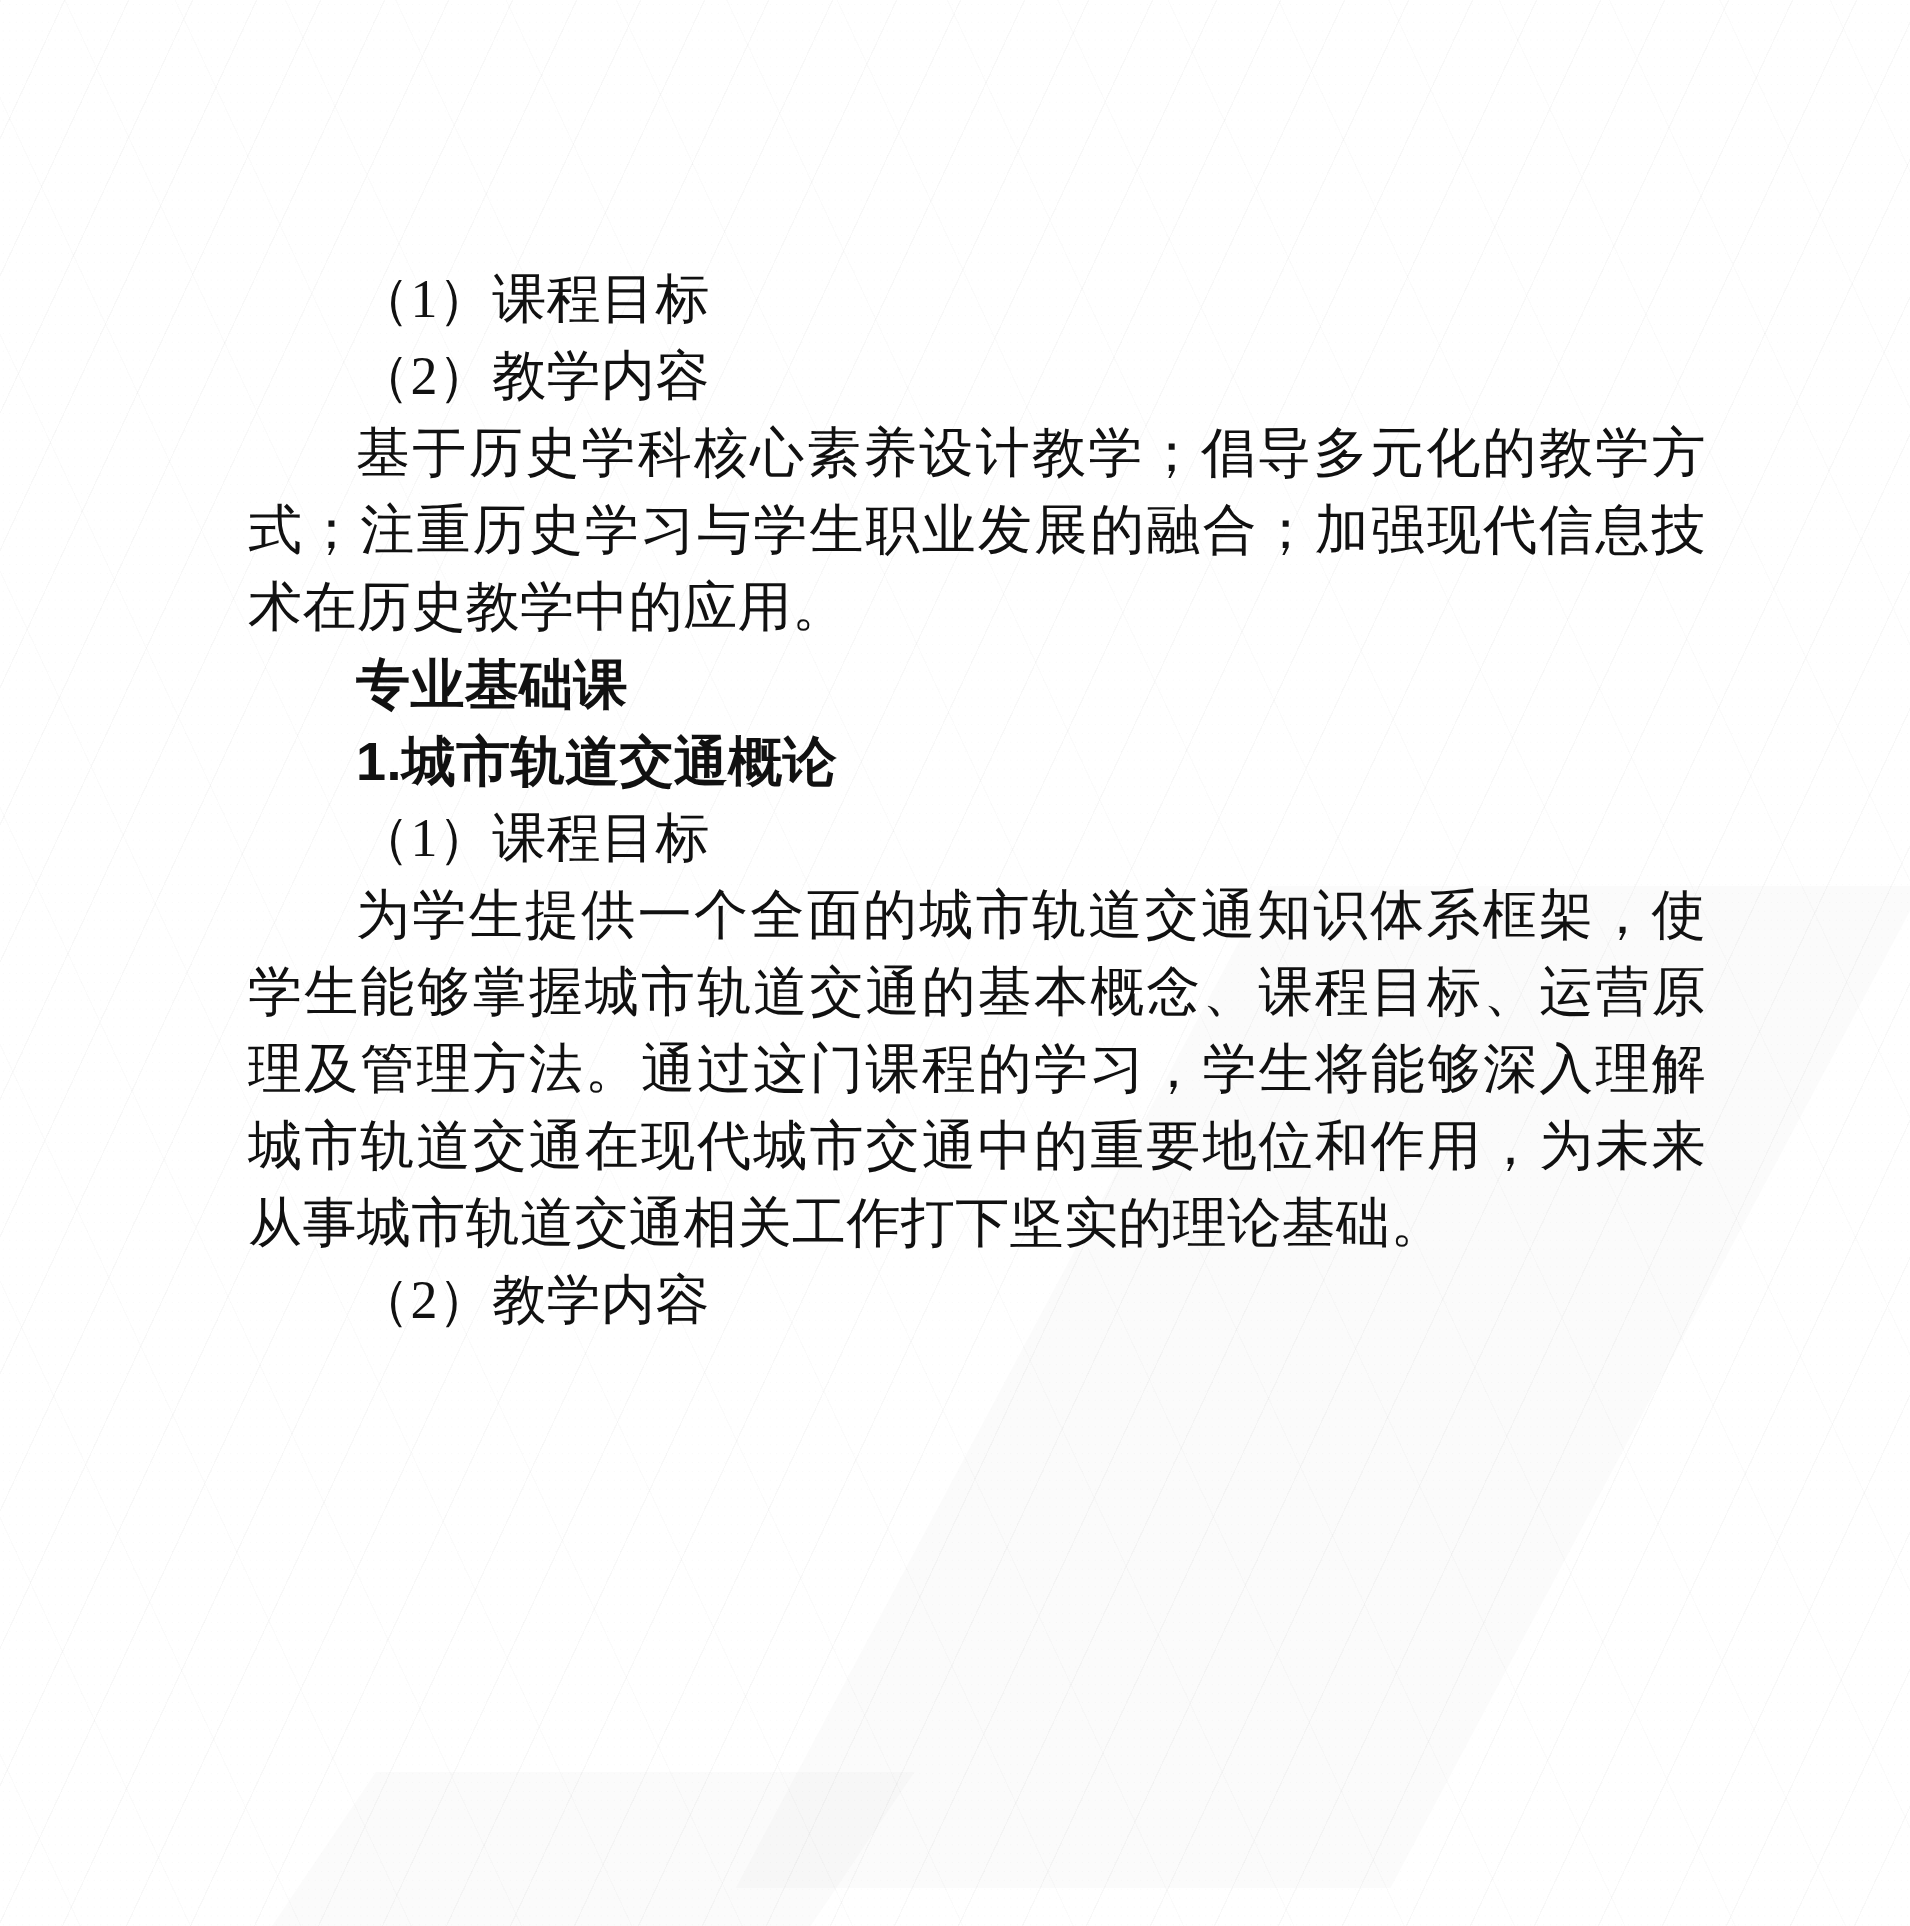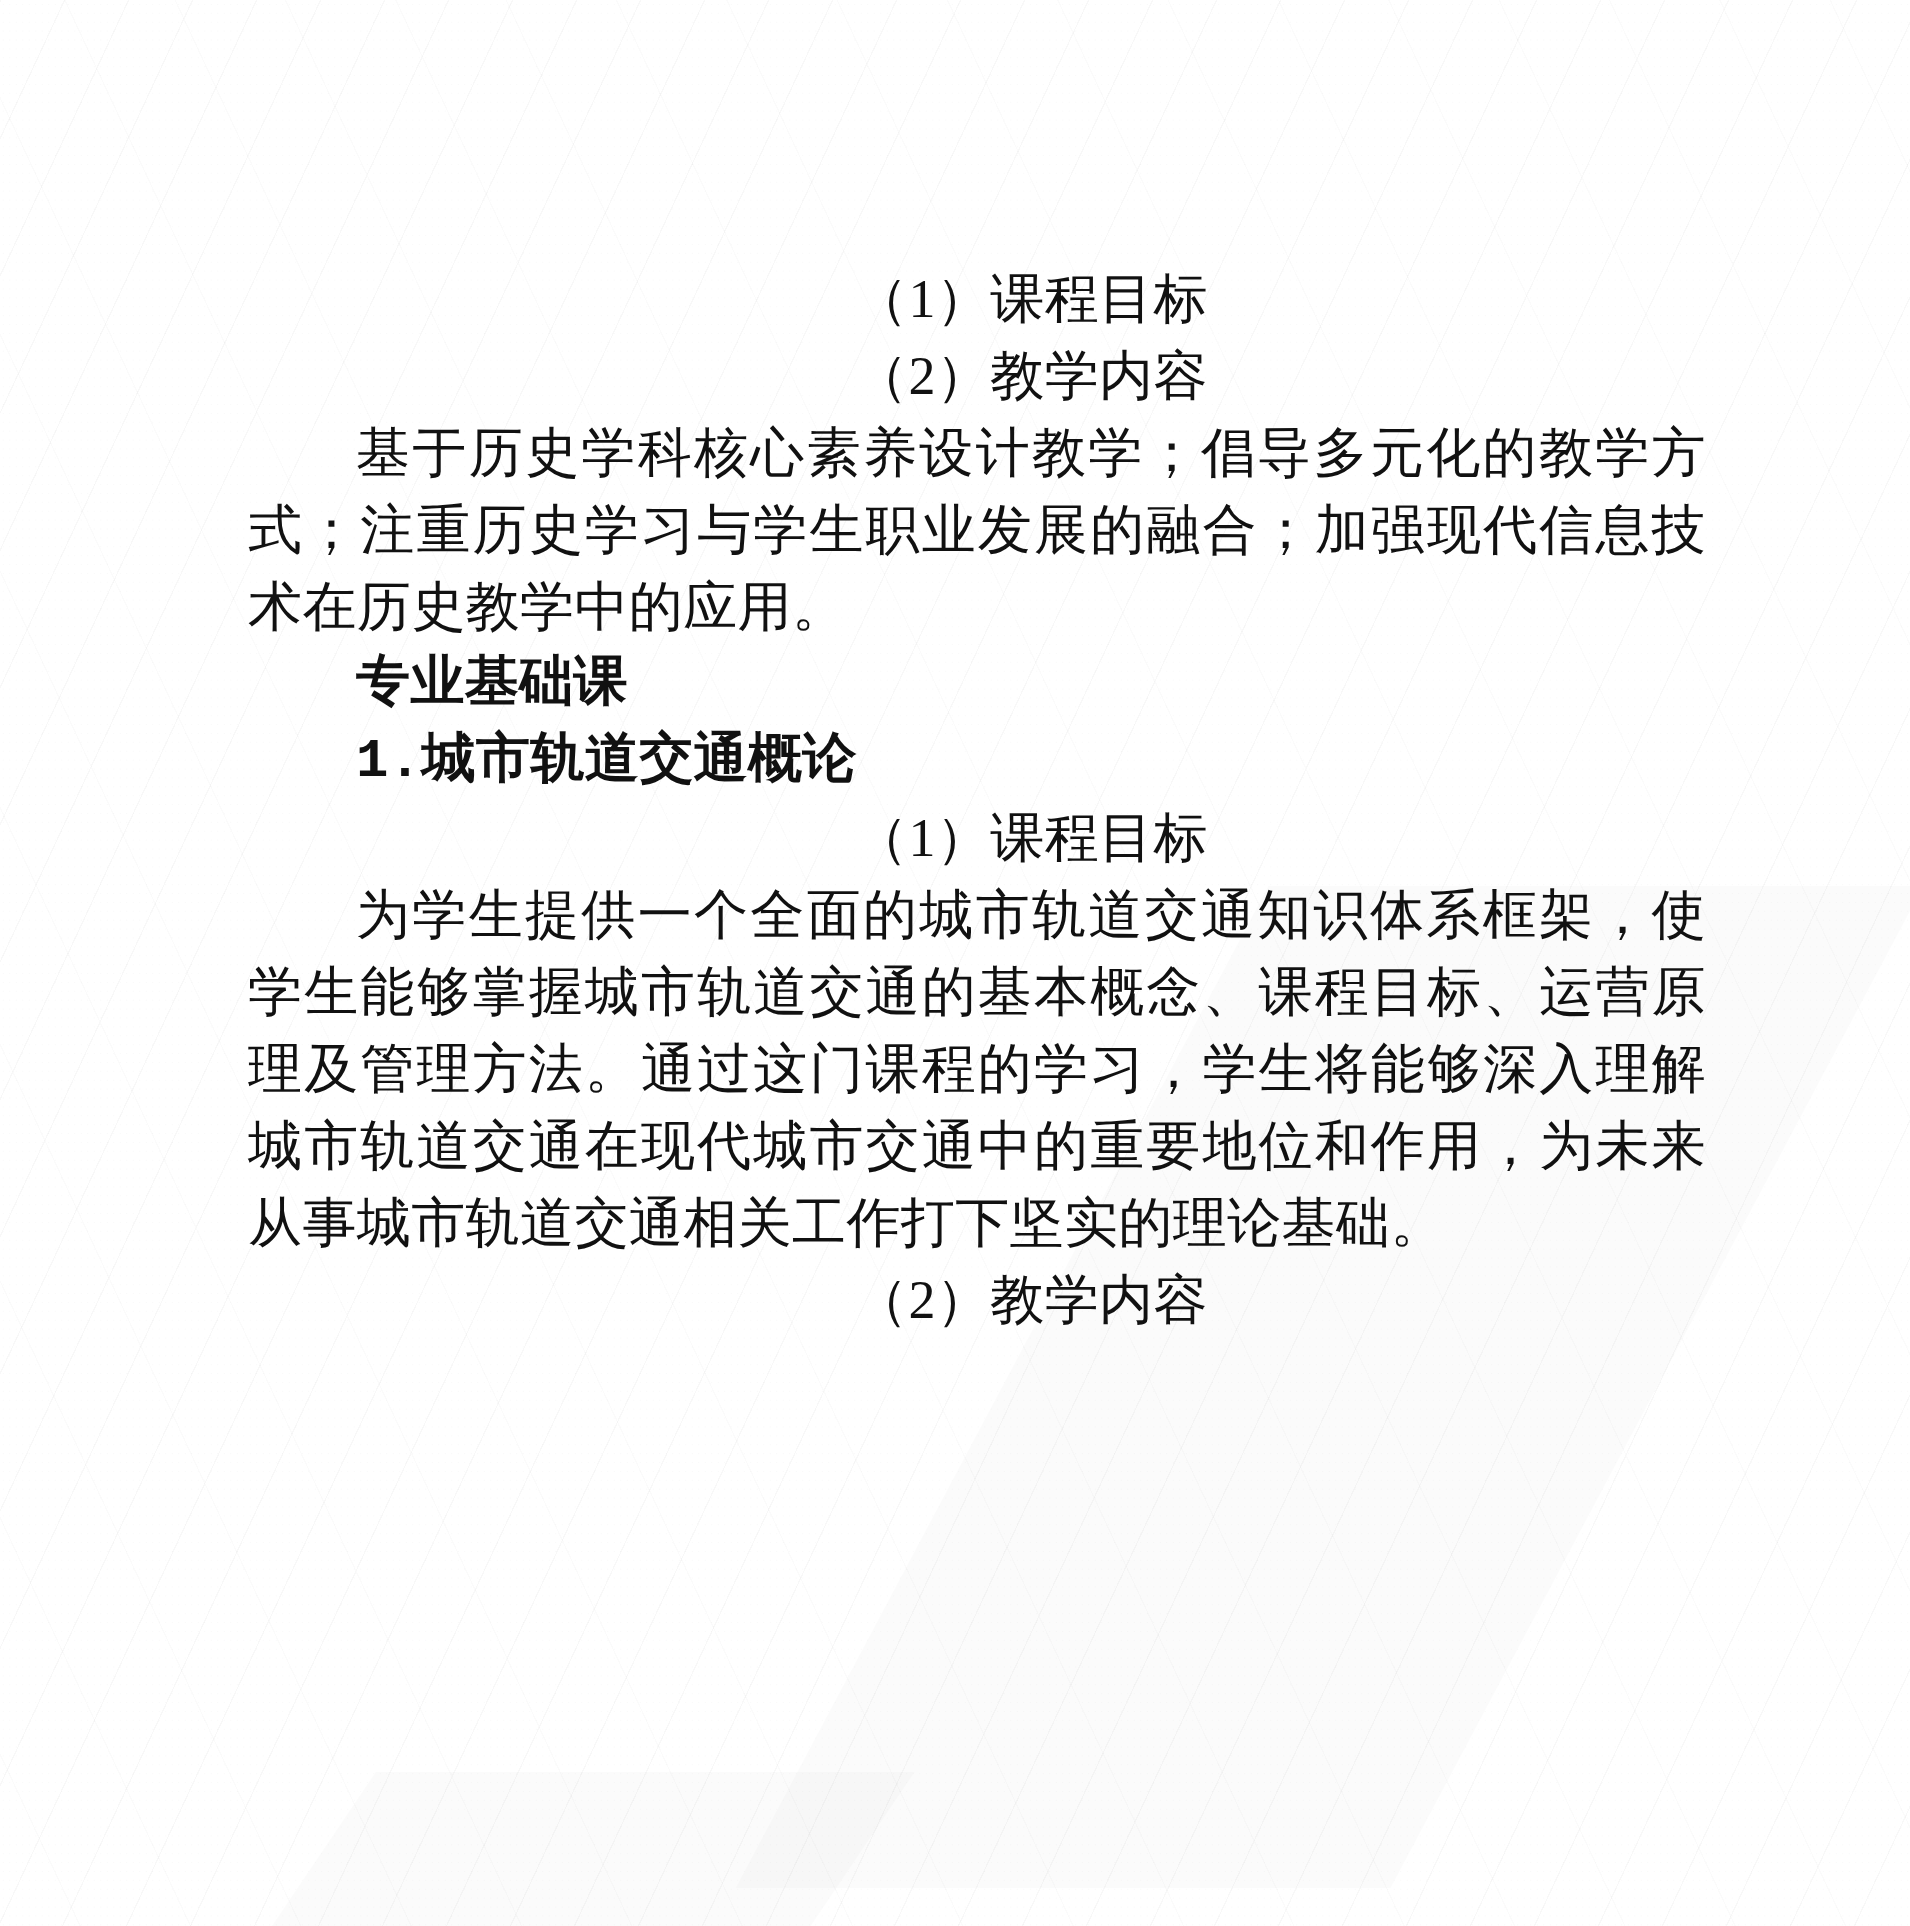--- a/index.html
+++ b/index.html
@@ -61,26 +61,26 @@
     line-height: 77px;
     text-align: justify;
     letter-spacing: 0.4px;
   }
   .text-block p {
     margin: 0;
     padding: 0;
     text-indent: 2em;
   }
   .block.heading {
-    text-align: center;
+    text-align: left;
   }
   .block.heading-bold {
     text-align: left;
     font-weight: bold;
-    font-family: Liberation Mono, monospace;
+    font-family: Liberation Sans, sans-serif;
   }
 </style>
 </head>
 <body>
 
 <div class="page">
   <div class="wm-dots"></div>
   <div class="wm-diag"></div>
   <div class="wm-shard shard-a"></div>
   <div class="wm-shard shard-b"></div>

